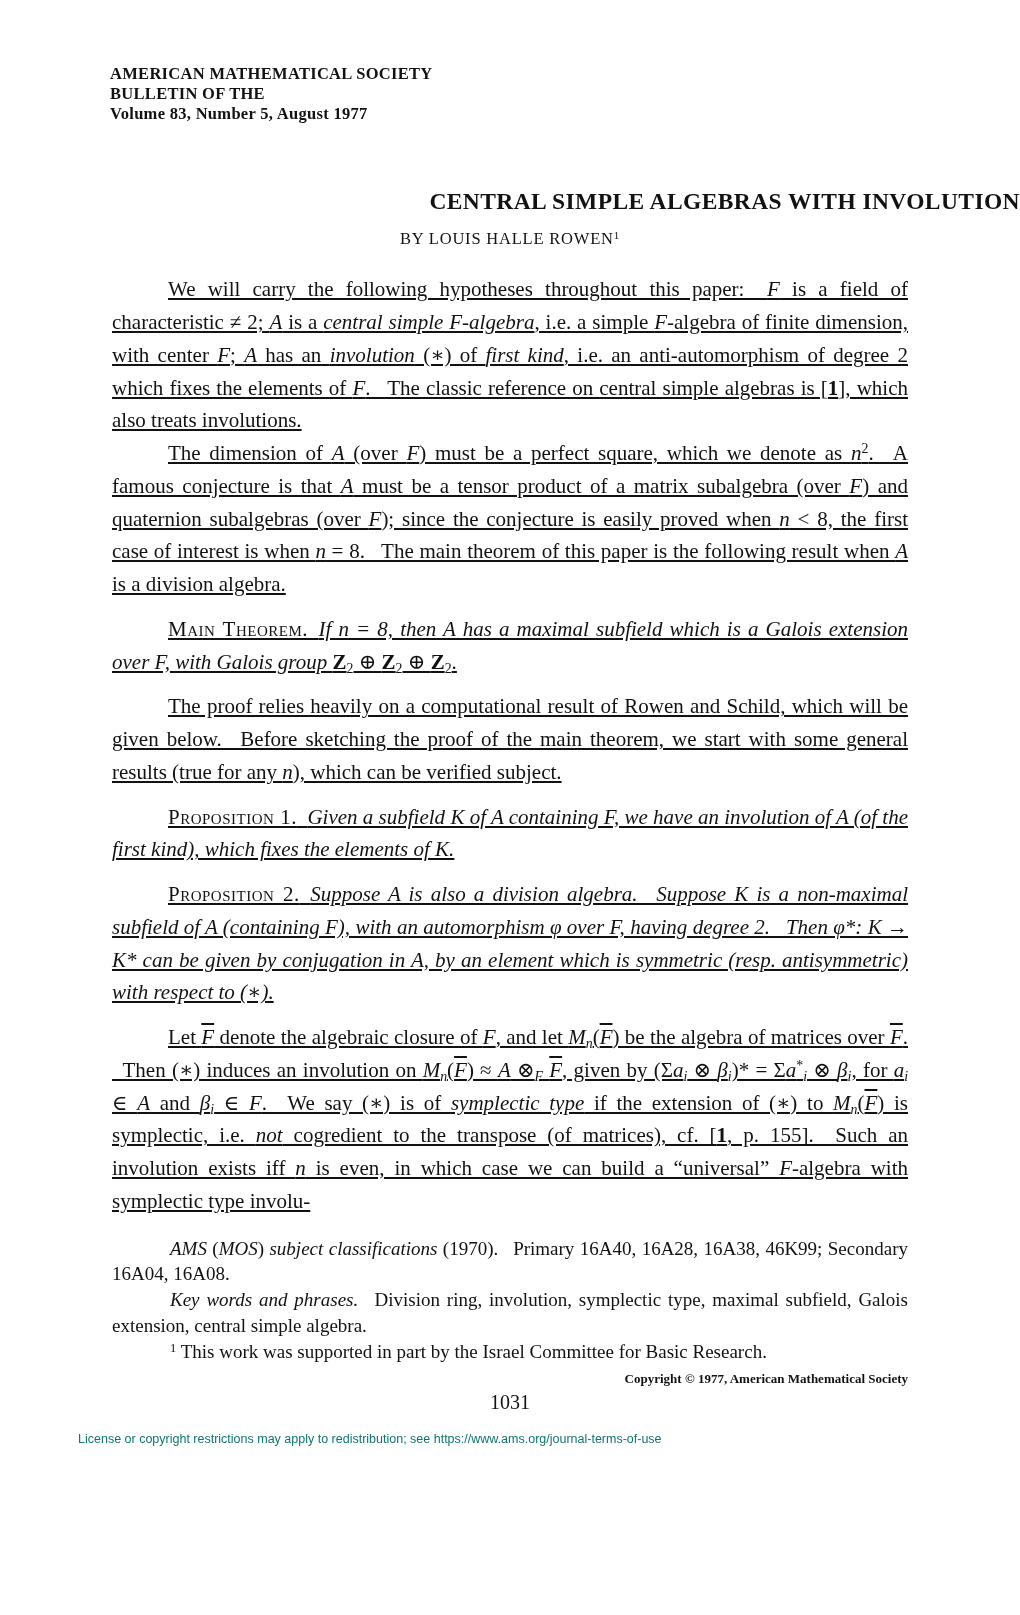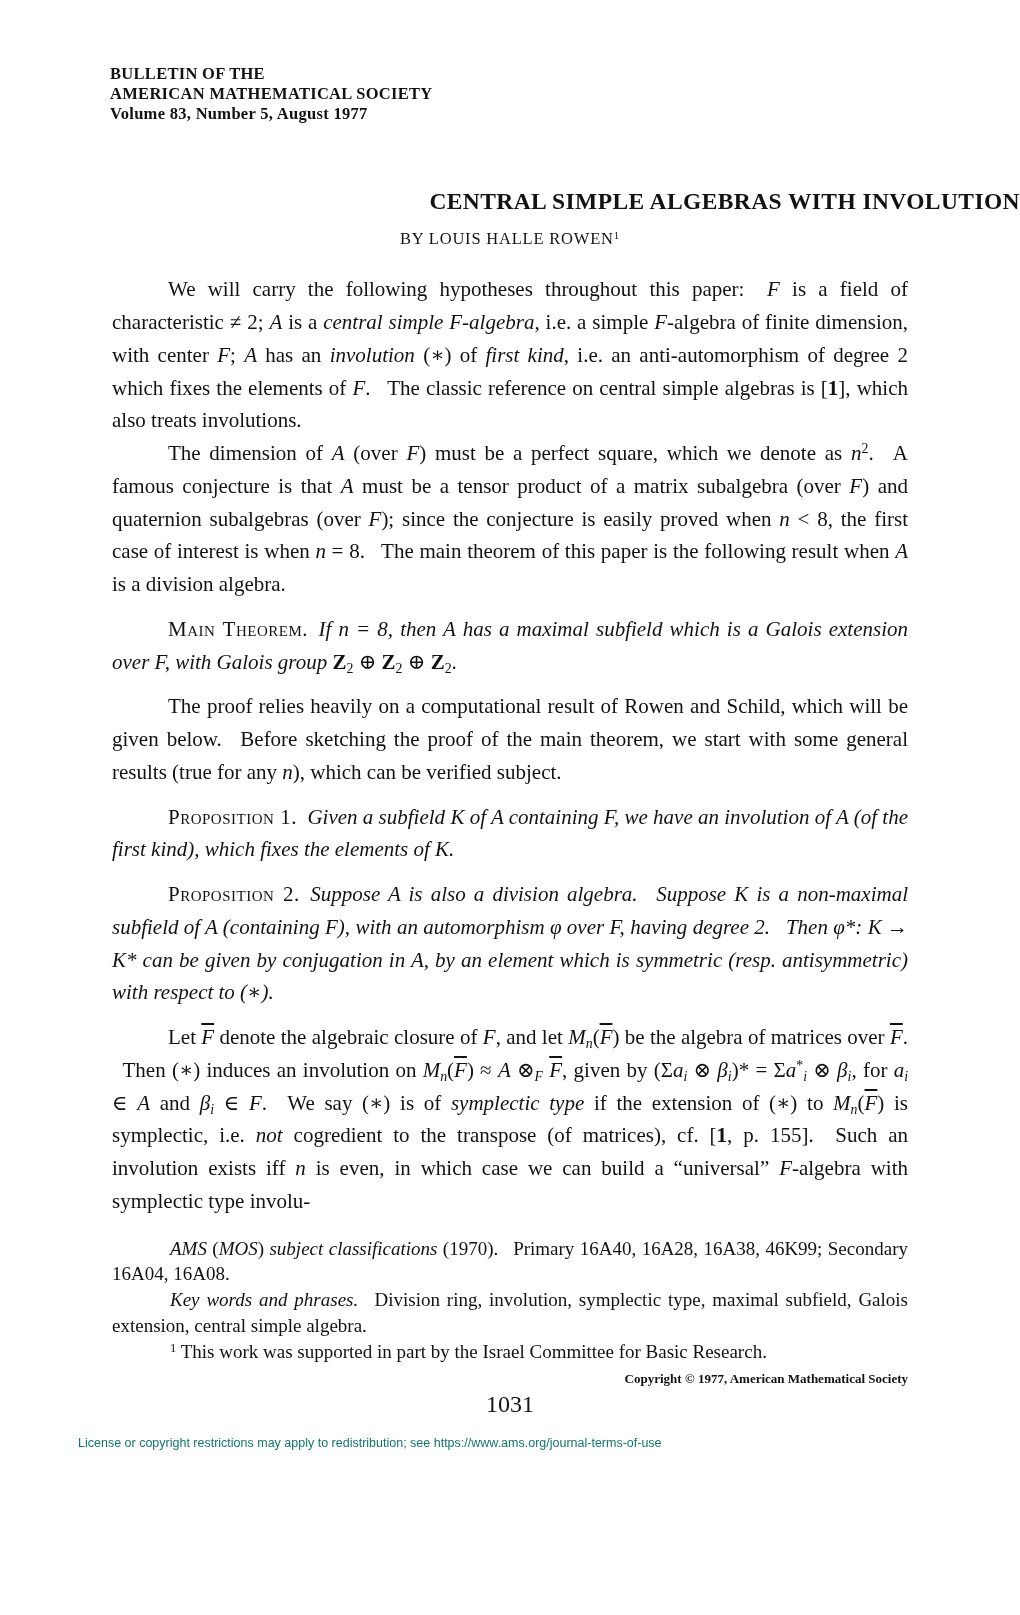--- a/index.html
+++ b/index.html
@@ -14,52 +14,52 @@
     font-size:16.5px; font-weight:bold; line-height:1.22; letter-spacing:0.3px;
   }
   .article-title {
     text-align:right; margin-top:64px;
     font-size:23.5px; font-weight:bold; letter-spacing:0.4px;
   }
   .byline { text-align:center; margin-top:14px; font-size:16.5px; letter-spacing:0.8px; }
   .communicated { text-align:center; margin-top:15px; font-size:16px; font-weight:bold; letter-spacing:0.2px; }
   .article-body {
     margin:24px 112px 16px 112px;
-    font-size:21px; line-height:1.56; text-align:justify;
+    font-size:21px; line-height:1.56; text-align:justify;text-decoration:underline;
   }
   .para.indent { text-indent:56px; }
   .para.vsp { margin-top:12px; }
   .footnotes {
     margin:18px 112px 0 112px;
     font-size:19px; line-height:1.36; text-align:justify;
   }
   .fnote.indent { text-indent:58px; }
   .copyright { margin:6px 112px 0; text-align:right; font-size:13px; font-weight:bold; }
-  .page-number { text-align:center; margin-top:4px; font-size:24px; }
+  .page-number { text-align:center; margin-top:4px; font-size:20px; }
   .license {
     margin:18px 0 0 78px;
     font-family:"Liberation Sans","DejaVu Sans",sans-serif;
     font-size:12.5px; color:#0f766e;
   }
   
   .rs-i { font-style:italic; }
   .rs-b { font-weight:bold; }
   .rs-sc { font-variant:small-caps; letter-spacing:0.5px; }
   .rs-sup { font-size:66%; position:relative; top:-0.5em; line-height:0; }
   .rs-sub { font-size:66%; position:relative; top:0.28em; line-height:0; }
   .rs-ol { text-decoration:overline; }
 </style>
 </head>
 <body>
 
 <div class="page">
 
   <header class="journal-header">
+    <div>AMERICAN MATHEMATICAL SOCIETY</div>
     <div>BULLETIN OF THE</div>
-    <div>AMERICAN MATHEMATICAL SOCIETY</div>
     <div>Volume 83, Number 5, August 1977</div>
   </header>
 
   <h1 class="article-title">CENTRAL SIMPLE ALGEBRAS WITH INVOLUTION</h1>
 
   <div class="byline"><span>BY LOUIS HALLE ROWEN</span><span class="rs-sup">1</span></div>
 
 
   <main class="article-body">
       <p class="para indent"><span>We will carry the following hypotheses throughout this paper:  </span><span class="rs-i">F</span><span> is a field of characteristic ≠ 2; </span><span class="rs-i">A</span><span> is a </span><span class="rs-i">central simple F-algebra</span><span>, i.e. a simple </span><span class="rs-i">F</span><span>-algebra of finite dimension, with center </span><span class="rs-i">F</span><span>; </span><span class="rs-i">A</span><span> has an </span><span class="rs-i">involution</span><span> (∗) of </span><span class="rs-i">first kind</span><span>, i.e. an anti-automorphism of degree 2 which fixes the elements of </span><span class="rs-i">F</span><span>.  The classic reference on central simple algebras is [</span><span class="rs-b">1</span><span>], which also treats involutions.</span></p>

